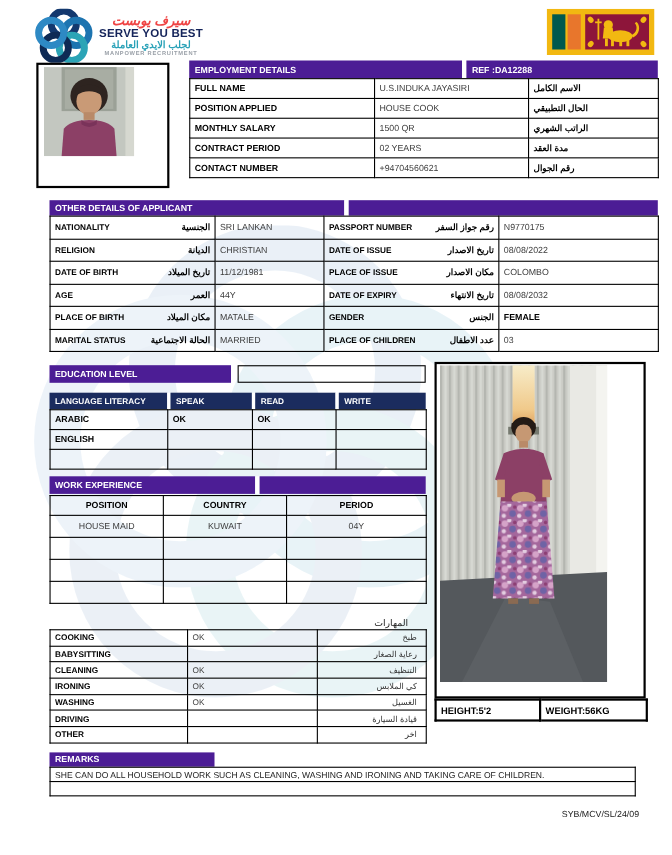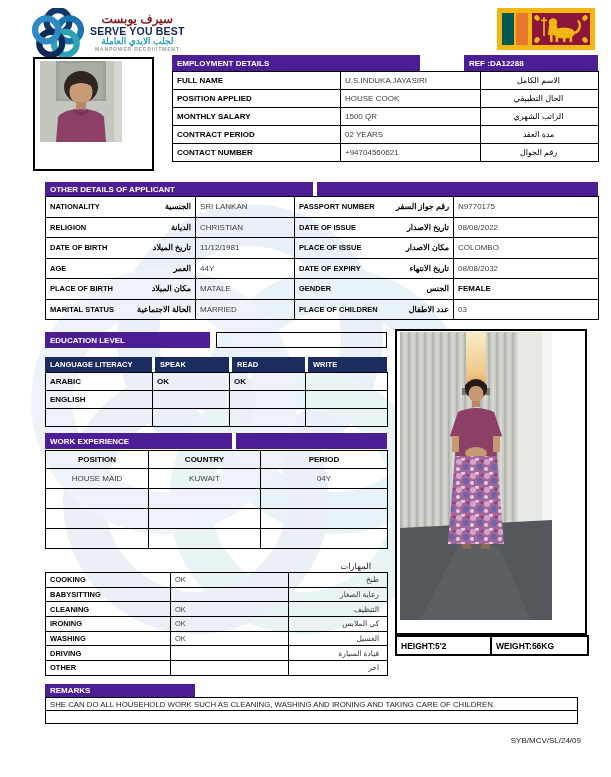--- a/index.html
+++ b/index.html
@@ -11,21 +11,21 @@
   .bar .gap{width:4px;background:#fff;}
   .pad{padding-left:5px;}
   
   table{border-collapse:collapse;table-layout:fixed;box-sizing:border-box;}
   td{border:1px solid #000;font-size:8px;color:#3d3d3d;padding:0 4px;overflow:hidden;white-space:nowrap;box-sizing:border-box;}
   td.lbl{font-weight:bold;color:#000;}
   td.combo{padding:0 4px;}
   .combo-in{display:flex;justify-content:space-between;align-items:center;}
   .combo-in .en{font-weight:bold;color:#000;font-size:7.5px;}
   .combo-in .ar{font-weight:bold;color:#000;font-size:8px;}
-  td.arcell{text-align:center;font-weight:normal;color:#000;font-size:8px;padding-right:6px;}
+  td.arcell{text-align:left;font-weight:bold;color:#000;font-size:8px;padding-right:6px;}
   td.arplain{text-align:right;color:#333;font-size:8px;padding-right:8px;font-weight:normal;}
   td.center{text-align:center;}
   .emp-table td{height:18px;}
   .od-table td{height:20.5px;}
   .lang-table td{height:18px;}
   .we-table td{height:20px;}
   .sk-table td{height:14.7px;font-size:7.5px;}
   .rem-table td{height:13px;font-size:7.8px;color:#222;}
   .colhead{font-weight:bold;color:#000;text-align:center;font-size:8px;}
   
@@ -36,21 +36,21 @@
   .edu-row{display:flex;align-items:flex-start;}
   .edu-val{border:1px solid #000;height:14px;width:170px;margin-left:6px;background:transparent;}
   .skills-head{display:flex;height:13px;align-items:center;}
   .skills-ar{flex:1;text-align:right;font-size:8.5px;color:#222;padding-right:16px;}
   .footer{font-size:8px;color:#1a1a1a;text-align:right;}
   .photo-box{border:2px solid #000;background:#fff;box-sizing:border-box;}
   .stats-table td{height:19px;font-weight:bold;color:#000;font-size:8.5px;border:2px solid #000;}
   
   .logo-wrap{display:flex;align-items:center;gap:4px;}
   .logo-text{display:flex;flex-direction:column;align-items:center;line-height:1.08;}
-  .lt-ar1{font-size:12px;color:#7f1d1d;font-weight:bold;}
+  .lt-ar1{font-size:12px;color:#ef4444;font-weight:bold;font-style:italic;}
   .lt-en{font-size:10.5px;color:#15245a;font-weight:bold;letter-spacing:.2px;}
   .lt-ar2{font-size:9px;color:#2aa2b8;font-weight:bold;}
   .lt-tag{font-size:5.2px;color:#9aa0a8;font-weight:bold;letter-spacing:.7px;}
   .wm{opacity:.16;pointer-events:none;}
 </style>
 </head>
 <body>
 
 <svg class="abs wm" style="left:28px;top:205px;" width="445" height="445" viewBox="0 0 445 445">
   <circle cx="222" cy="132" r="112" fill="none" stroke="#7fa6cf" stroke-width="42"></circle>
@@ -112,21 +112,21 @@
     <path d="M29 26 Q41 18 53 26 L53 20 Q41 12 29 20 Z" fill="#2e2420"></path>
     <rect x="36" y="41" width="10" height="7" fill="#b98a68"></rect>
     <path d="M16 81 L18 56 Q24 48 41 48 Q58 48 64 56 L66 81 Z" fill="#8c4066"></path>
     <path d="M34 48 Q41 54 48 48 L48 52 Q41 57 34 52 Z" fill="#7a335a"></path>
   </svg>
 </div>
 
 <div class="abs bar" style="left:172px;top:55px;width:426px;height:16px;">
   <div class="navy pad" style="width:243px;">EMPLOYMENT DETAILS</div>
   <div class="gap"></div>
-  <div class="navy pad" style="flex:1;margin-left:40px;">REF :DA12288</div>
+  <div class="navy pad" style="flex:1;">REF :DA12288</div>
 </div>
 
 <table class="abs emp-table" style="left:172px;top:71px;width:426px;">
   <colgroup>
       <col style="width:168px">
       <col style="width:140px">
       <col style="width:118px">
     </colgroup>
   <tbody>
       <tr>

